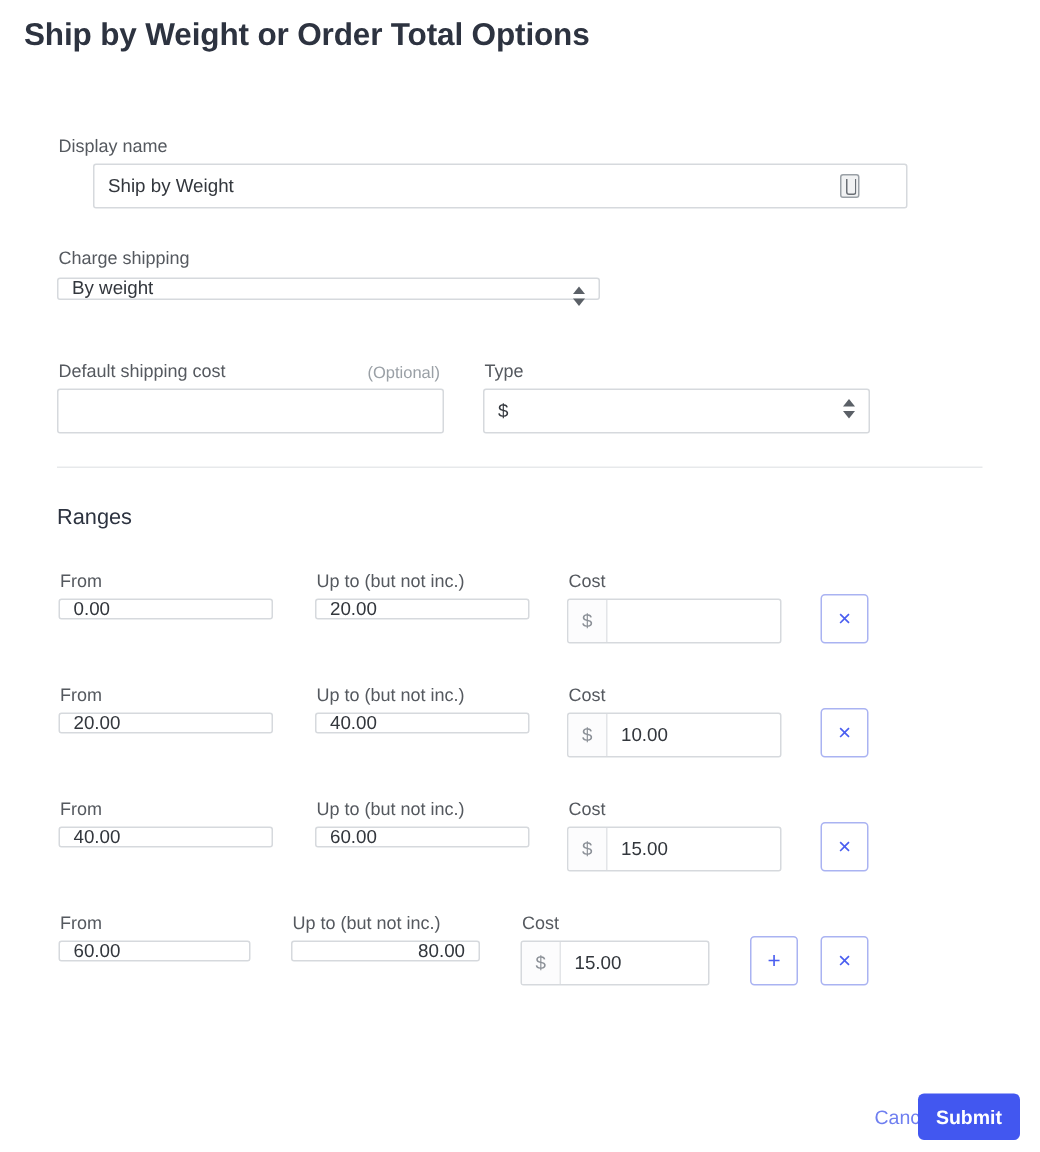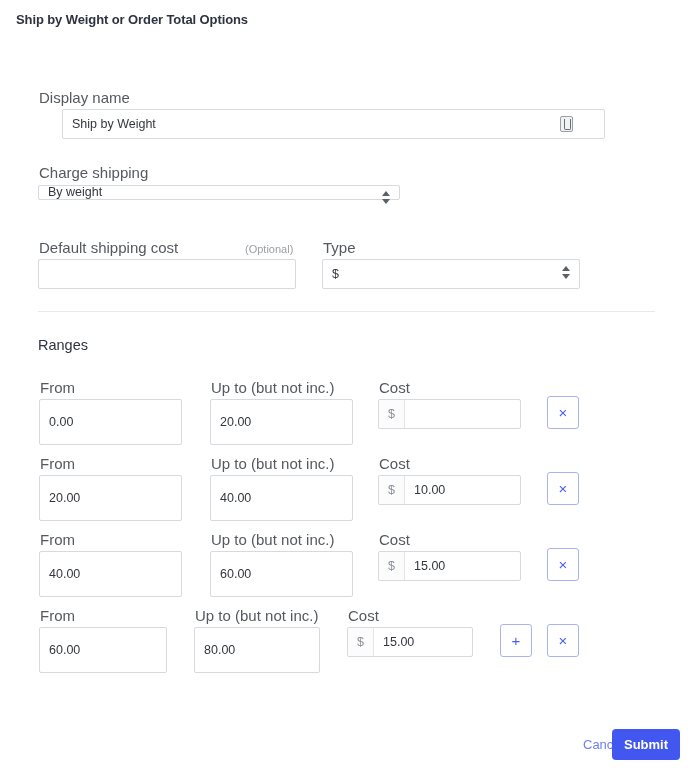--- a/index.html
+++ b/index.html
@@ -15,29 +15,29 @@
     color: #33373d;
     overflow: hidden;
     position: relative;
   }
 
   
   .page-title {
     position: absolute;
     left: 16px;
     top: 12px;
-    font-size: 13px;
+    font-size: 21px;
     font-weight: bold;
     color: #2d3340;
     letter-spacing: -0.1px;
   }
 
   
   .field-label {
-    font-size: 15px;
+    font-size: 12px;
     color: #55595f;
     line-height: 15px;
     white-space: nowrap;
   }
   .optional-tag {
     font-size: 11px;
     color: #9aa0a6;
   }
 
   .txt-input {
@@ -128,21 +128,21 @@
     left: 38px;
     top: 337px;
     font-size: 14.5px;
     font-weight: normal;
     color: #2d3340;
   }
 
   .range-row { position: absolute; left: 0; width: 693px; height: 56px; }
   .cell { position: absolute; top: 0; }
   .cell .field-label { position: absolute; top: 0; left: 1px; }
-  .cell .txt-input { position: absolute; top: 19px; height: 46px; }
+  .cell .txt-input { position: absolute; top: 19px; height: 14px; }
 
   
   .money {
     position: absolute;
     top: 19px;
     height: 30px;
     display: flex;
     box-sizing: border-box;
     border: 1px solid #d6d9dd;
     border-radius: 2px;
@@ -312,21 +312,21 @@
   <button class="icon-btn" style="left:547px;">×</button>
 </div>
 
 <div class="range-row" style="top:608px;">
   <div class="cell" style="left:39px;width:128px;">
     <span class="field-label">From</span>
     <input class="txt-input" style="width: 128px;" value="60.00">
   </div>
   <div class="cell" style="left:194px;width:126px;">
     <span class="field-label">Up to (but not inc.)</span>
-    <input class="txt-input" style="width: 126px;" value="80.00">
+    <input class="txt-input" style="width: 126px; text-align: right;" value="80.00">
   </div>
   <div class="cell" style="left:347px;width:126px;">
     <span class="field-label">Cost</span>
     <span class="money" style="width:126px;">
       <span class="sym">$</span>
       <input value="15.00" style="">
     </span>
   </div>
   <button class="icon-btn" style="left:500px;">+</button>
   <button class="icon-btn" style="left:547px;">×</button>

